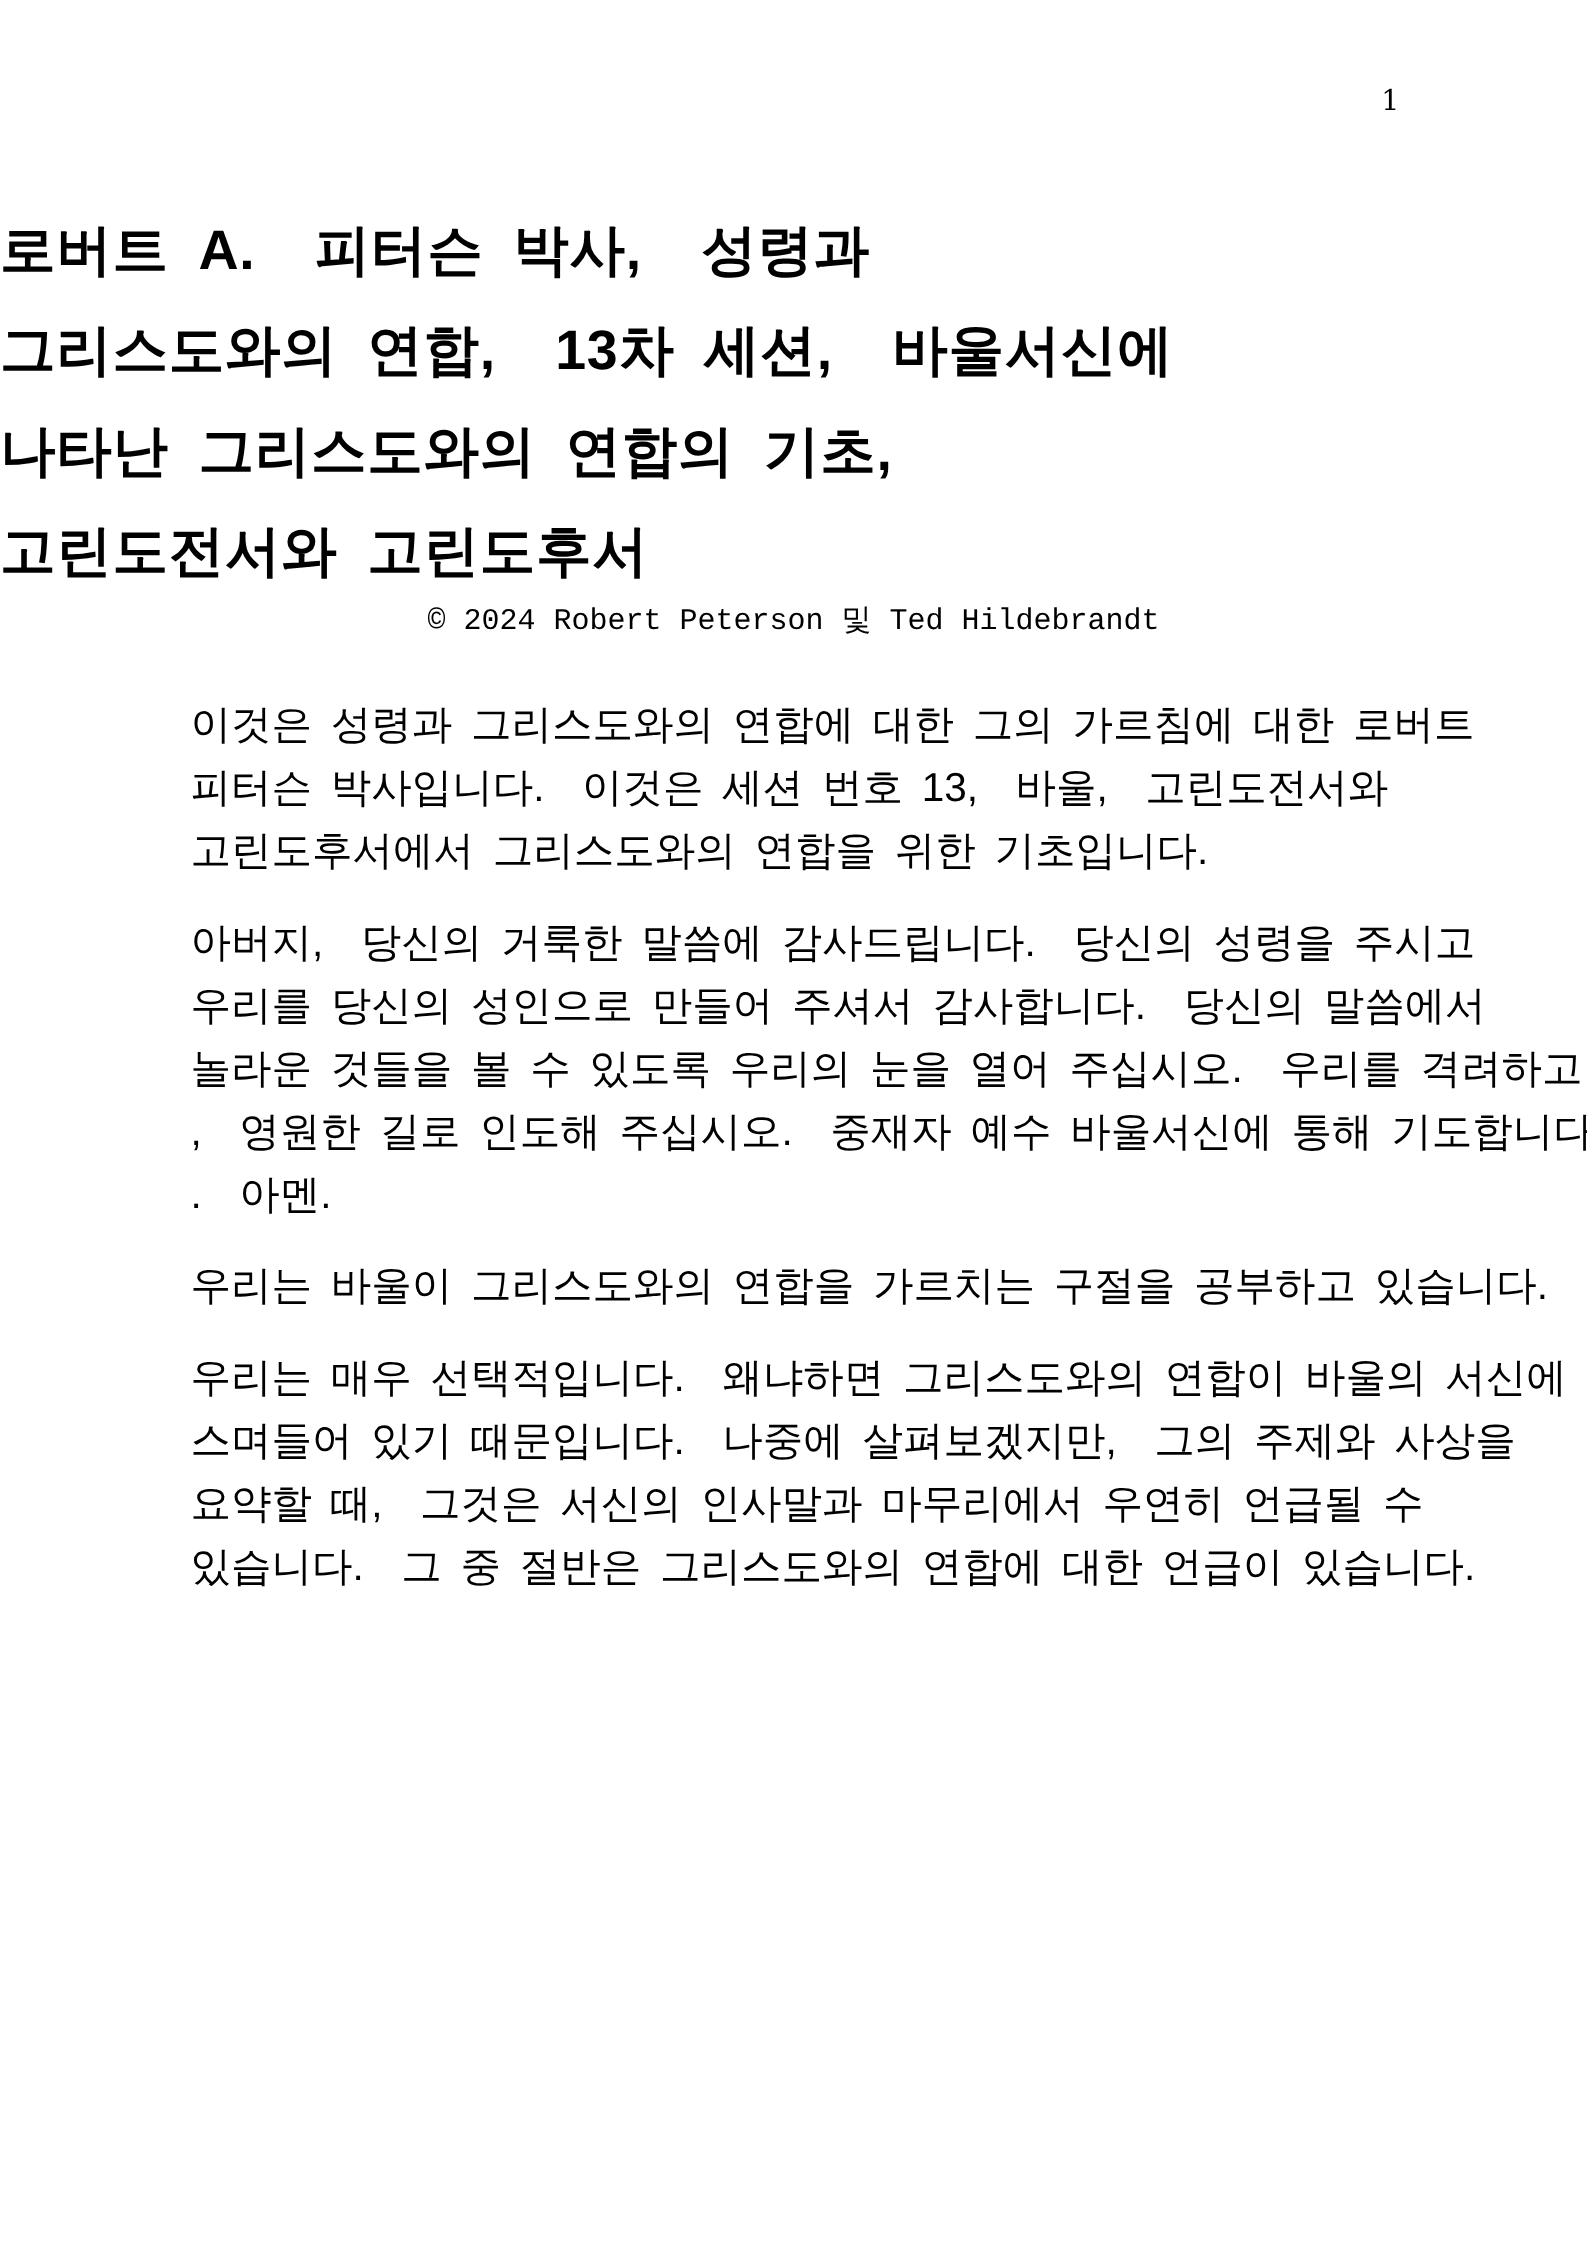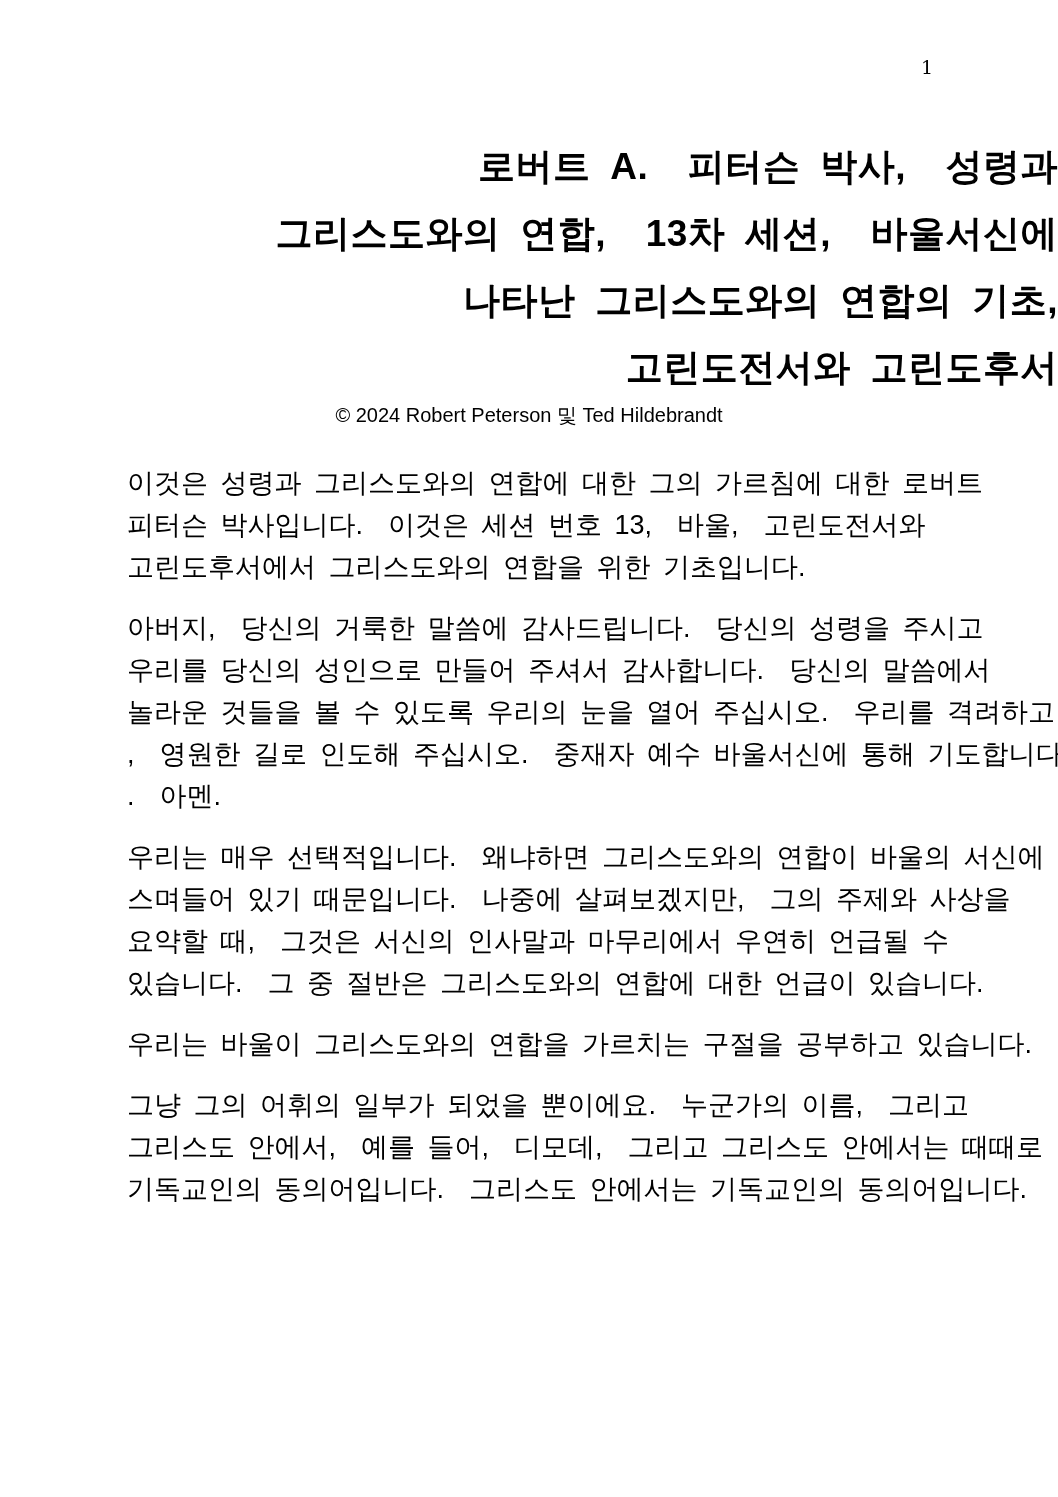--- a/index.html
+++ b/index.html
@@ -19,32 +19,32 @@
   .page-number {
     position: absolute;
     top: 55px;
     right: 125px;
     font-family: "DejaVu Serif", serif;
     font-size: 19px;
     line-height: 24px;
   }
   .doc-title {
     margin: 133px 0 0 0;
-    text-align: right;
+    text-align: left;
     font-size: 37px;
     font-weight: 700;
     line-height: 67px;
     letter-spacing: 0.5px;
     word-spacing: 9px;
     white-space: pre;
   }
   .copyright {
     margin: 0;
     text-align: center;
-    font-family: Liberation Sans, sans-serif;
+    font-family: Liberation Mono, monospace;
     font-size: 20px;
     line-height: 28px;
     white-space: pre;
   }
   .doc-body {
     margin: 33px 120px 0 127px;
     font-size: 27px;
     line-height: 42px;
     word-spacing: 5px;
   }
@@ -69,23 +69,20 @@
 
   <div class="doc-body">
     <p>이것은 성령과 그리스도와의 연합에 대한 그의 가르침에 대한 로버트
 피터슨 박사입니다.  이것은 세션 번호 13,  바울,  고린도전서와
 고린도후서에서 그리스도와의 연합을 위한 기초입니다.</p>
     <p>아버지,  당신의 거룩한 말씀에 감사드립니다.  당신의 성령을 주시고
 우리를 당신의 성인으로 만들어 주셔서 감사합니다.  당신의 말씀에서
 놀라운 것들을 볼 수 있도록 우리의 눈을 열어 주십시오.  우리를 격려하고
 ,  영원한 길로 인도해 주십시오.  중재자 예수 바울서신에 통해 기도합니다
 .  아멘.</p>
+    <p>우리는 바울이 그리스도와의 연합을 가르치는 구절을 공부하고 있습니다.</p>
     <p>우리는 매우 선택적입니다.  왜냐하면 그리스도와의 연합이 바울의 서신에
 스며들어 있기 때문입니다.  나중에 살펴보겠지만,  그의 주제와 사상을
 요약할 때,  그것은 서신의 인사말과 마무리에서 우연히 언급될 수
 있습니다.  그 중 절반은 그리스도와의 연합에 대한 언급이 있습니다.</p>
-    <p>우리는 바울이 그리스도와의 연합을 가르치는 구절을 공부하고 있습니다.</p>
-    <p>그냥 그의 어휘의 일부가 되었을 뿐이에요.  누군가의 이름,  그리고
-그리스도 안에서,  예를 들어,  디모데,  그리고 그리스도 안에서는 때때로
-기독교인의 동의어입니다.  그리스도 안에서는 기독교인의 동의어입니다.</p>
   </div>
 
 </div>
 
 </body></html>

